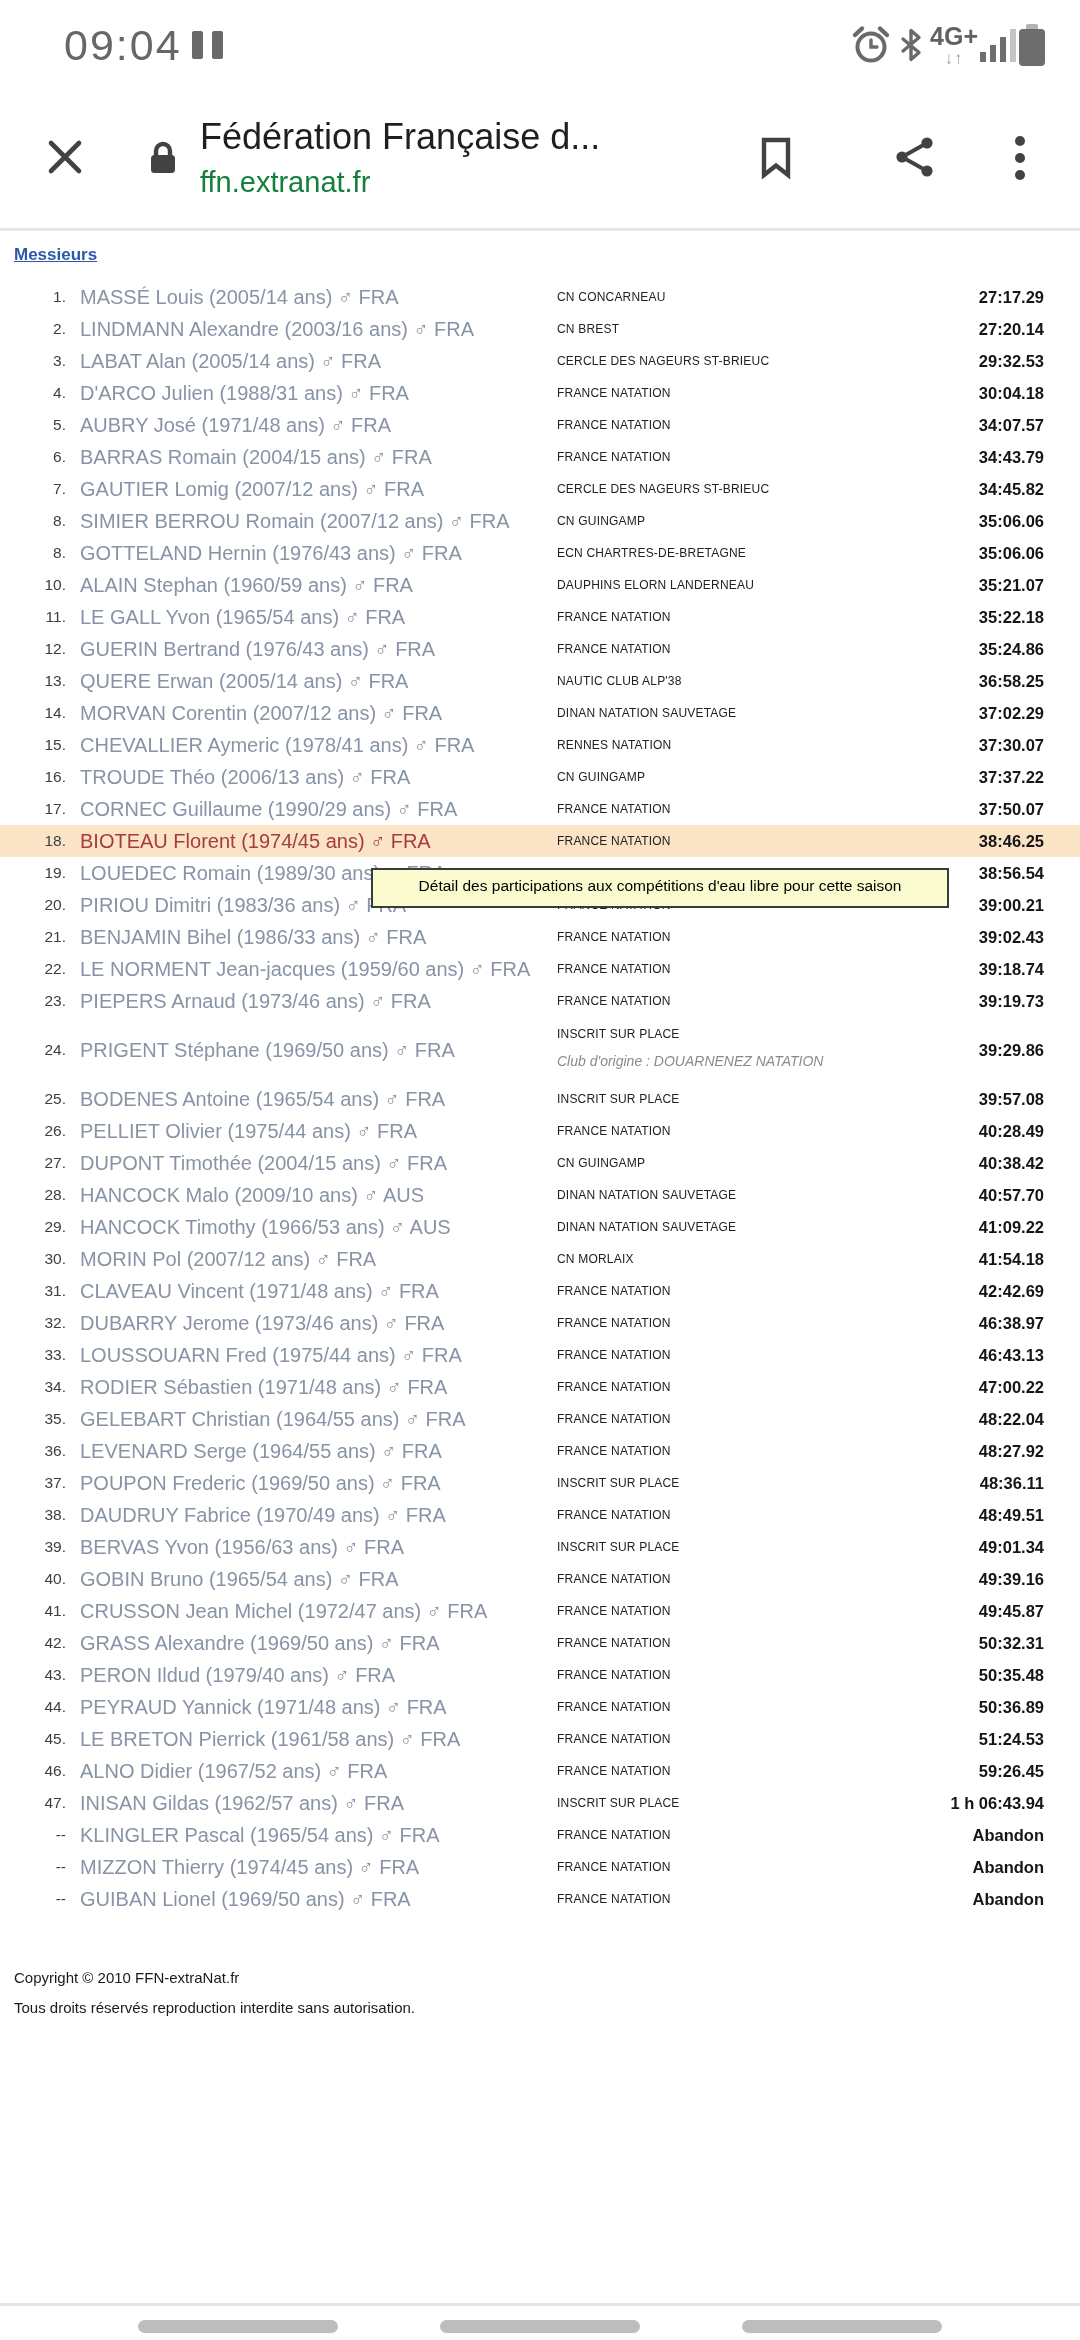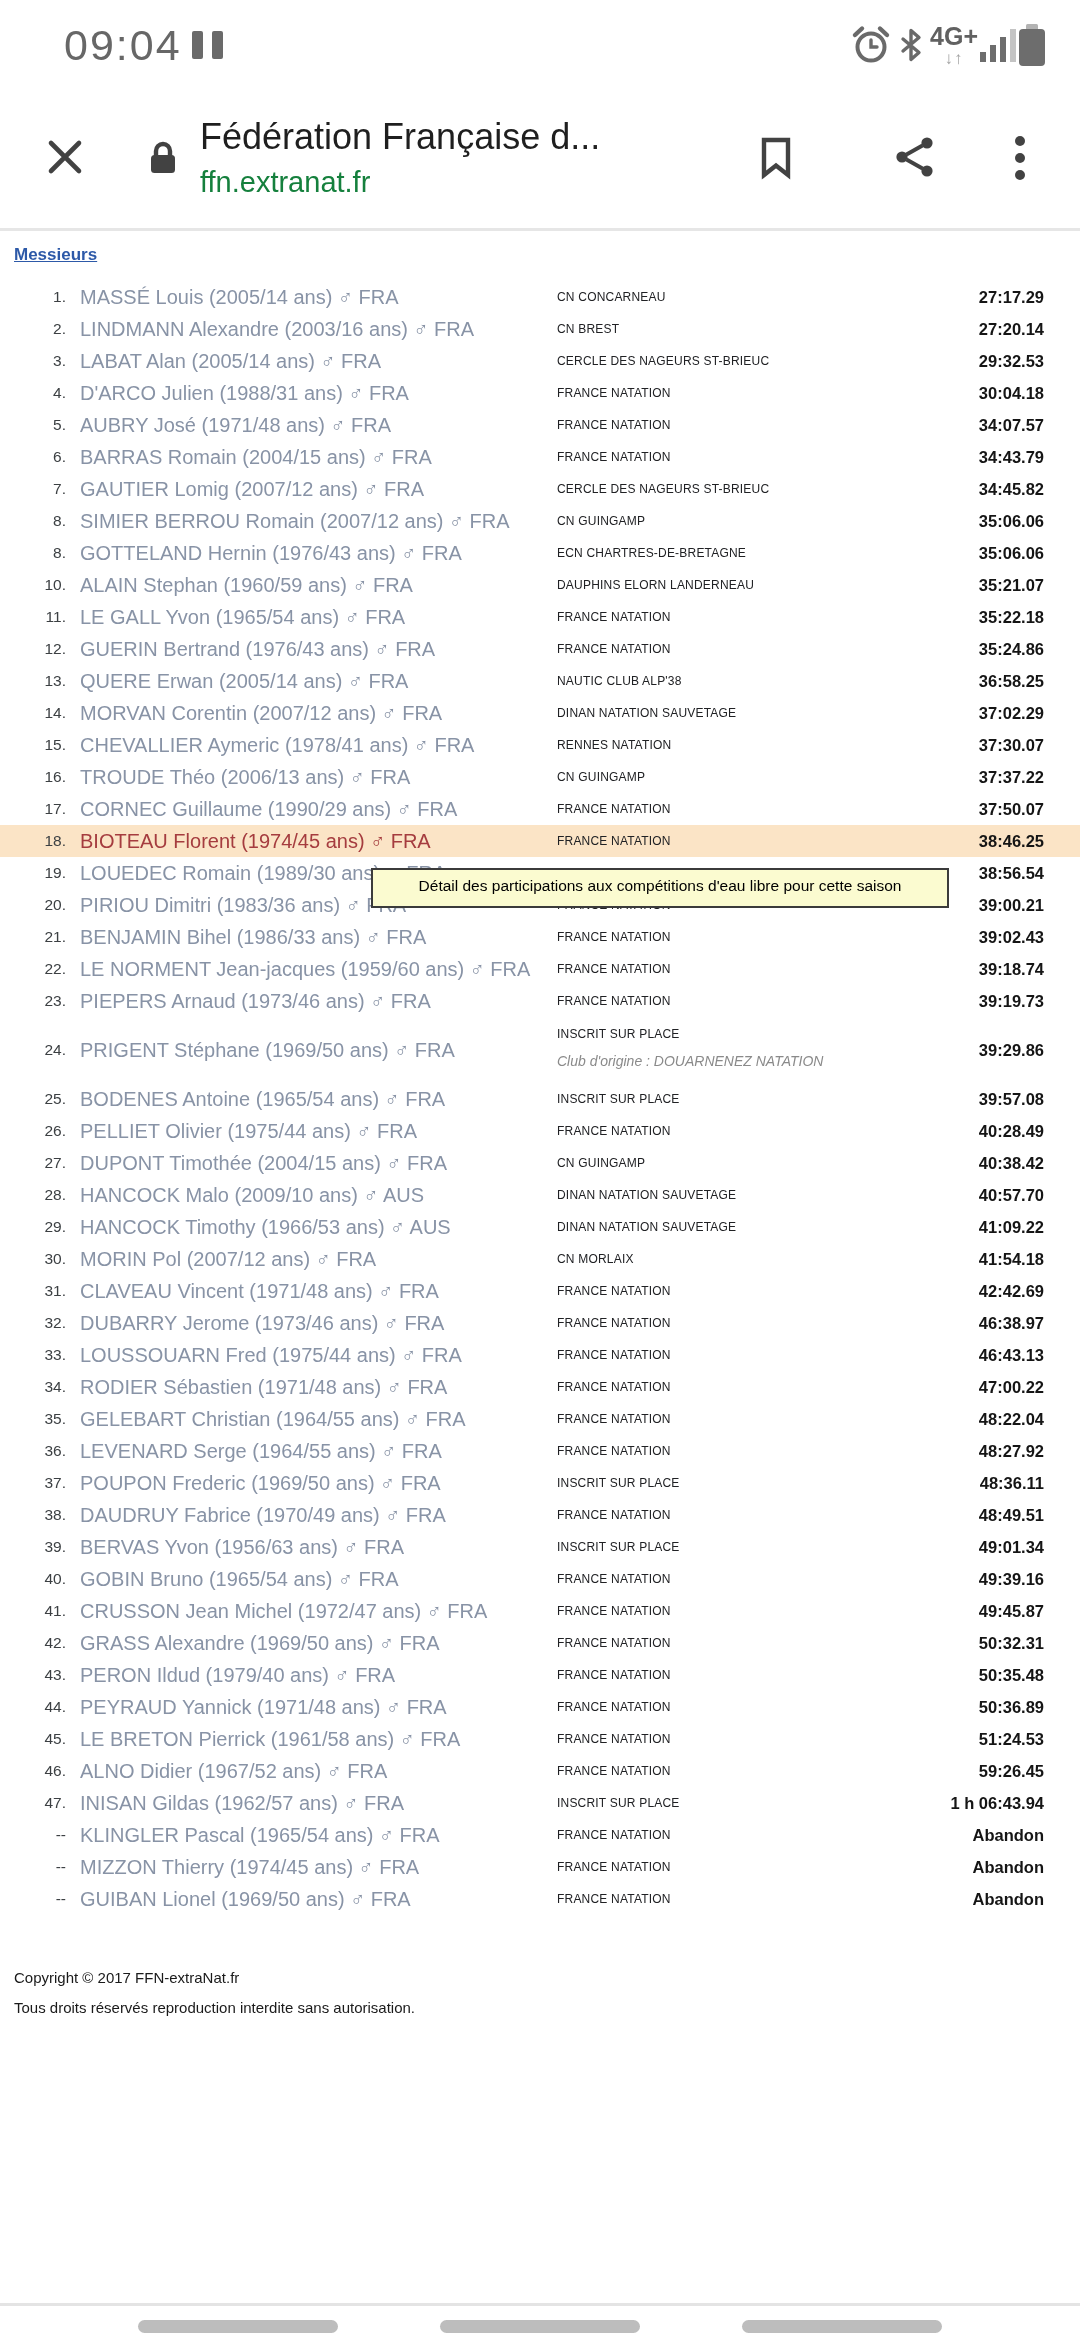--- a/index.html
+++ b/index.html
@@ -439,21 +439,21 @@
         <span class="time">Abandon</span>
       </div>
       <div class="row">
         <span class="rank">--</span>
         <span class="name">GUIBAN Lionel (1969/50 ans) ♂ FRA</span>
         <span class="club">FRANCE NATATION</span>
         <span class="time">Abandon</span>
       </div>
     </div>
   <div class="footer">
-    <div>Copyright © 2017 FFN-extraNat.fr</div>
+    <div>Copyright © 2010 FFN-extraNat.fr</div>
     <div>Tous droits réservés reproduction interdite sans autorisation.</div>
   </div>
 </div>
 
 <div class="tooltip">Détail des participations aux compétitions d'eau libre pour cette saison</div>
 
 <div class="nav-bar">
   <span class="nav-pill pill-1"></span>
   <span class="nav-pill pill-2"></span>
   <span class="nav-pill pill-3"></span>

